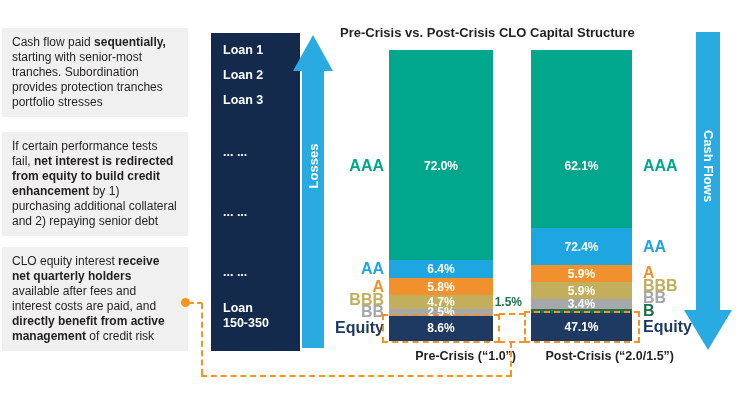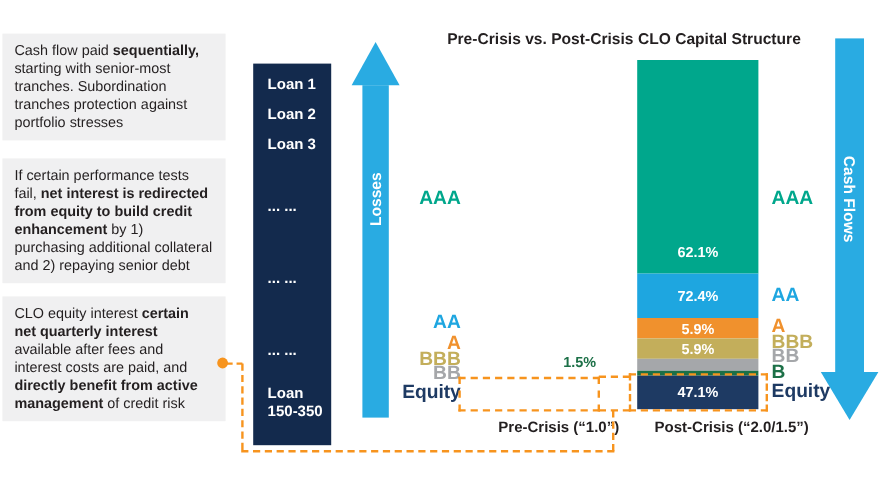--- a/index.html
+++ b/index.html
@@ -8,80 +8,80 @@
   html,body{margin:0;padding:0;background:#fff;}
   .stage{position:relative;width:737px;height:403px;background:#fff;overflow:hidden;
          font-family:"Liberation Sans",sans-serif;color:var(--text);}
   
   .abox{position:absolute;left:2px;width:186px;background:var(--box-bg);
         padding:7px 10px;box-sizing:border-box;font-size:12px;line-height:15px;}
   #abox-0{top:28px;min-height:89px}
   #abox-1{top:132px;min-height:100px}
   #abox-2{top:247px;min-height:100px}
   
-  .loan-stack{position:absolute;left:211px;top:33px;width:65px;height:318px;background:var(--navy);margin-top:20px;}
+  .loan-stack{position:absolute;left:211px;top:33px;width:89px;height:318px;background:var(--navy);}
   .loan-label{position:absolute;left:12px;color:#fff;font-weight:bold;font-size:12.5px;
               line-height:15px;white-space:pre-line;}
   .loan-label:nth-child(1){top:10px}.loan-label:nth-child(2){top:35px}
   .loan-label:nth-child(3){top:60px}.loan-label:nth-child(4){top:112px}
   .loan-label:nth-child(5){top:172px}.loan-label:nth-child(6){top:232px}
   .loan-label:nth-child(7){top:268px}
   
   .varrow{position:absolute;}
   #losses-arrow{left:293px;top:35px;width:40px;height:313px;}
   .head-up{width:0;height:0;margin:0 auto;border-left:20px solid transparent;
            border-right:20px solid transparent;border-bottom:36px solid var(--blue);}
   #losses-arrow .shaft{width:22px;height:277px;margin:0 auto;background:var(--blue);}
   #cash-arrow{left:684px;top:32px;width:48px;height:318px;}
   #cash-arrow .shaft{width:24px;height:278px;margin:0 auto;background:var(--blue);}
   .head-down{width:0;height:0;margin:0 auto;border-left:24px solid transparent;
              border-right:24px solid transparent;border-top:40px solid var(--blue);}
   .arrow-text{position:absolute;top:42%;left:50%;transform:translate(-50%,-50%) rotate(-90deg);
               color:#fff;font-weight:bold;font-size:13px;white-space:nowrap;}
   #cash-arrow .arrow-text{transform:translate(-50%,-50%) rotate(90deg);}
   
-  .chart-title{position:absolute;left:340px;top:25px;width:360px;text-align:center;
+  .chart-title{position:absolute;left:340px;top:25px;width:360px;
                font-weight:bold;font-size:13px;}
   .bar{position:absolute;top:50px;height:291px;}
   #bar-0{left:389px;width:104px}
   #bar-1{left:531px;width:101px}
   .seg{position:absolute;left:0;right:0;}
   .segval{position:absolute;left:0;right:0;text-align:center;color:#fff;font-weight:bold;
           font-size:12px;transform:translateY(-50%);}
   .labels{position:absolute;top:0;height:100%;}
   #labels-0{left:306px;width:78px;text-align:right;}
   #labels-1{left:643px;width:62px;text-align:left;}
   .tlabel{position:absolute;left:0;right:0;font-weight:bold;font-size:16px;transform:translateY(-50%);}
   .axis-label{position:absolute;top:349px;text-align:right;font-weight:bold;font-size:12.5px;}
   #axis-0{left:366px;width:150px}
   #axis-1{left:496px;width:178px}
-  .callout{position:absolute;left:460px;top:295px;width:46px;text-align:center;
+  .callout{position:absolute;left:476px;top:295px;width:46px;text-align:right;
            font-weight:bold;font-size:12px;color:#1C7047;}
   
   .dash-rect{position:absolute;border:2px dashed var(--accent);box-sizing:border-box;}
   #drect-0{left:382px;top:314px;width:118px;height:29px}
   #drect-1{left:524px;top:311px;width:116px;height:32px}
   .dash-h{position:absolute;height:0;border-top:2px dashed var(--accent);}
   .dash-v{position:absolute;width:0;border-left:2px dashed var(--accent);}
   #dtop-conn{left:499px;top:313px;width:26px}
   #dbot-conn{left:499px;top:341px;width:26px}
   #dvert-r{left:510px;top:342px;height:34px}
   #dbot-line{left:201px;top:375px;width:311px}
   #dvert-l{left:201px;top:303px;height:72px}
   #dstub{left:189px;top:302px;width:13px}
   .dot{position:absolute;left:181px;top:298px;width:9px;height:9px;border-radius:50%;background:var(--accent);}
 </style>
 </head>
 <body>
 
 <div class="stage">
 
-  <div class="abox" id="abox-0"><span>Cash flow paid </span><b>sequentially,</b><span> starting with senior-most tranches. Subordination tranches protection against portfolio stresses</span></div>
+  <div class="abox" id="abox-0"><span>Cash flow paid </span><b>sequentially,</b><span> starting with senior-most tranches. Subordination provides protection tranches portfolio stresses</span></div>
   <div class="abox" id="abox-1"><span>If certain performance tests fail, </span><b>net interest is redirected from equity to build credit enhancement</b><span> by 1) purchasing additional collateral and 2) repaying senior debt</span></div>
-  <div class="abox" id="abox-2"><span>CLO equity interest </span><b>certain net quarterly interest</b><span> available after fees and interest costs are paid, and </span><b>directly benefit from active management</b><span> of credit risk</span></div>
+  <div class="abox" id="abox-2"><span>CLO equity interest </span><b>receive net quarterly holders</b><span> available after fees and interest costs are paid, and </span><b>directly benefit from active management</b><span> of credit risk</span></div>
 
   <div class="loan-stack">
       <div class="loan-label">Loan 1</div>
       <div class="loan-label">Loan 2</div>
       <div class="loan-label">Loan 3</div>
       <div class="loan-label">... ...</div>
       <div class="loan-label">... ...</div>
       <div class="loan-label">... ...</div>
       <div class="loan-label">Loan
 150-350</div>
@@ -94,30 +94,45 @@
   </div>
 
   <div class="varrow" id="cash-arrow">
     <div class="shaft"></div>
     <div class="head-down"></div>
     <div class="arrow-text">Cash Flows</div>
   </div>
 
   <div class="chart-title">Pre-Crisis vs. Post-Crisis CLO Capital Structure</div>
 
+  <div class="bar" id="bar-0">
+      <div class="seg" style="top: 0px; height: 209.52px; background: rgb(0, 167, 140);"></div>
+      <div class="segval" style="top: 116px;">72.0%</div>
+      <div class="seg" style="top: 209.52px; height: 18.624px; background: rgb(30, 166, 224);"></div>
+      <div class="segval" style="top: 218.832px;">6.4%</div>
+      <div class="seg" style="top: 228.144px; height: 16.878px; background: rgb(240, 145, 45);"></div>
+      <div class="segval" style="top: 236.583px;">5.8%</div>
+      <div class="seg" style="top: 245.022px; height: 13.677px; background: rgb(195, 174, 91);"></div>
+      <div class="segval" style="top: 251.861px;">4.7%</div>
+      <div class="seg" style="top: 258.699px; height: 7.275px; background: rgb(165, 167, 170);"></div>
+      <div class="segval" style="top: 262.337px;">2.5%</div>
+      <div class="seg" style="top: 265.974px; height: 25.026px; background: rgb(30, 58, 99);"></div>
+      <div class="segval" style="top: 278.487px;">8.6%</div>
+    </div>
   <div class="bar" id="bar-1">
       <div class="seg" style="top: 0px; height: 178.392px; background: rgb(0, 167, 140);"></div>
-      <div class="segval" style="top: 116px; margin-top: 44px;">62.1%</div>
+      <div class="segval" style="top: 116px;">62.1%</div>
       <div class="seg" style="top: 178.392px; height: 36.77px; background: rgb(30, 166, 224);"></div>
       <div class="segval" style="top: 196.777px;">72.4%</div>
       <div class="seg" style="top: 215.162px; height: 16.9487px; background: rgb(240, 145, 45);"></div>
       <div class="segval" style="top: 223.636px;">5.9%</div>
       <div class="seg" style="top: 232.111px; height: 16.9487px; background: rgb(195, 174, 91);"></div>
       <div class="segval" style="top: 240.585px;">5.9%</div>
       <div class="seg" style="top: 249.059px; height: 9.76703px; background: rgb(165, 167, 170);"></div>
+      <div class="segval" style="top: 253.943px;">3.4%</div>
       <div class="seg" style="top: 258.826px; height: 4.30898px; background: rgb(28, 112, 71);"></div>
       <div class="seg" style="top: 263.135px; height: 27.8648px; background: rgb(30, 58, 99);"></div>
       <div class="segval" style="top: 277.068px;">47.1%</div>
     </div>
 
   <div class="labels" id="labels-0">
       <div class="tlabel" style="top: 166px; color: rgb(0, 167, 140);">AAA</div>
       <div class="tlabel" style="top: 268.832px; color: rgb(30, 166, 224);">AA</div>
       <div class="tlabel" style="top: 286.583px; color: rgb(240, 145, 45);">A</div>
       <div class="tlabel" style="top: 299.837px; color: rgb(195, 174, 91);">BBB</div>

